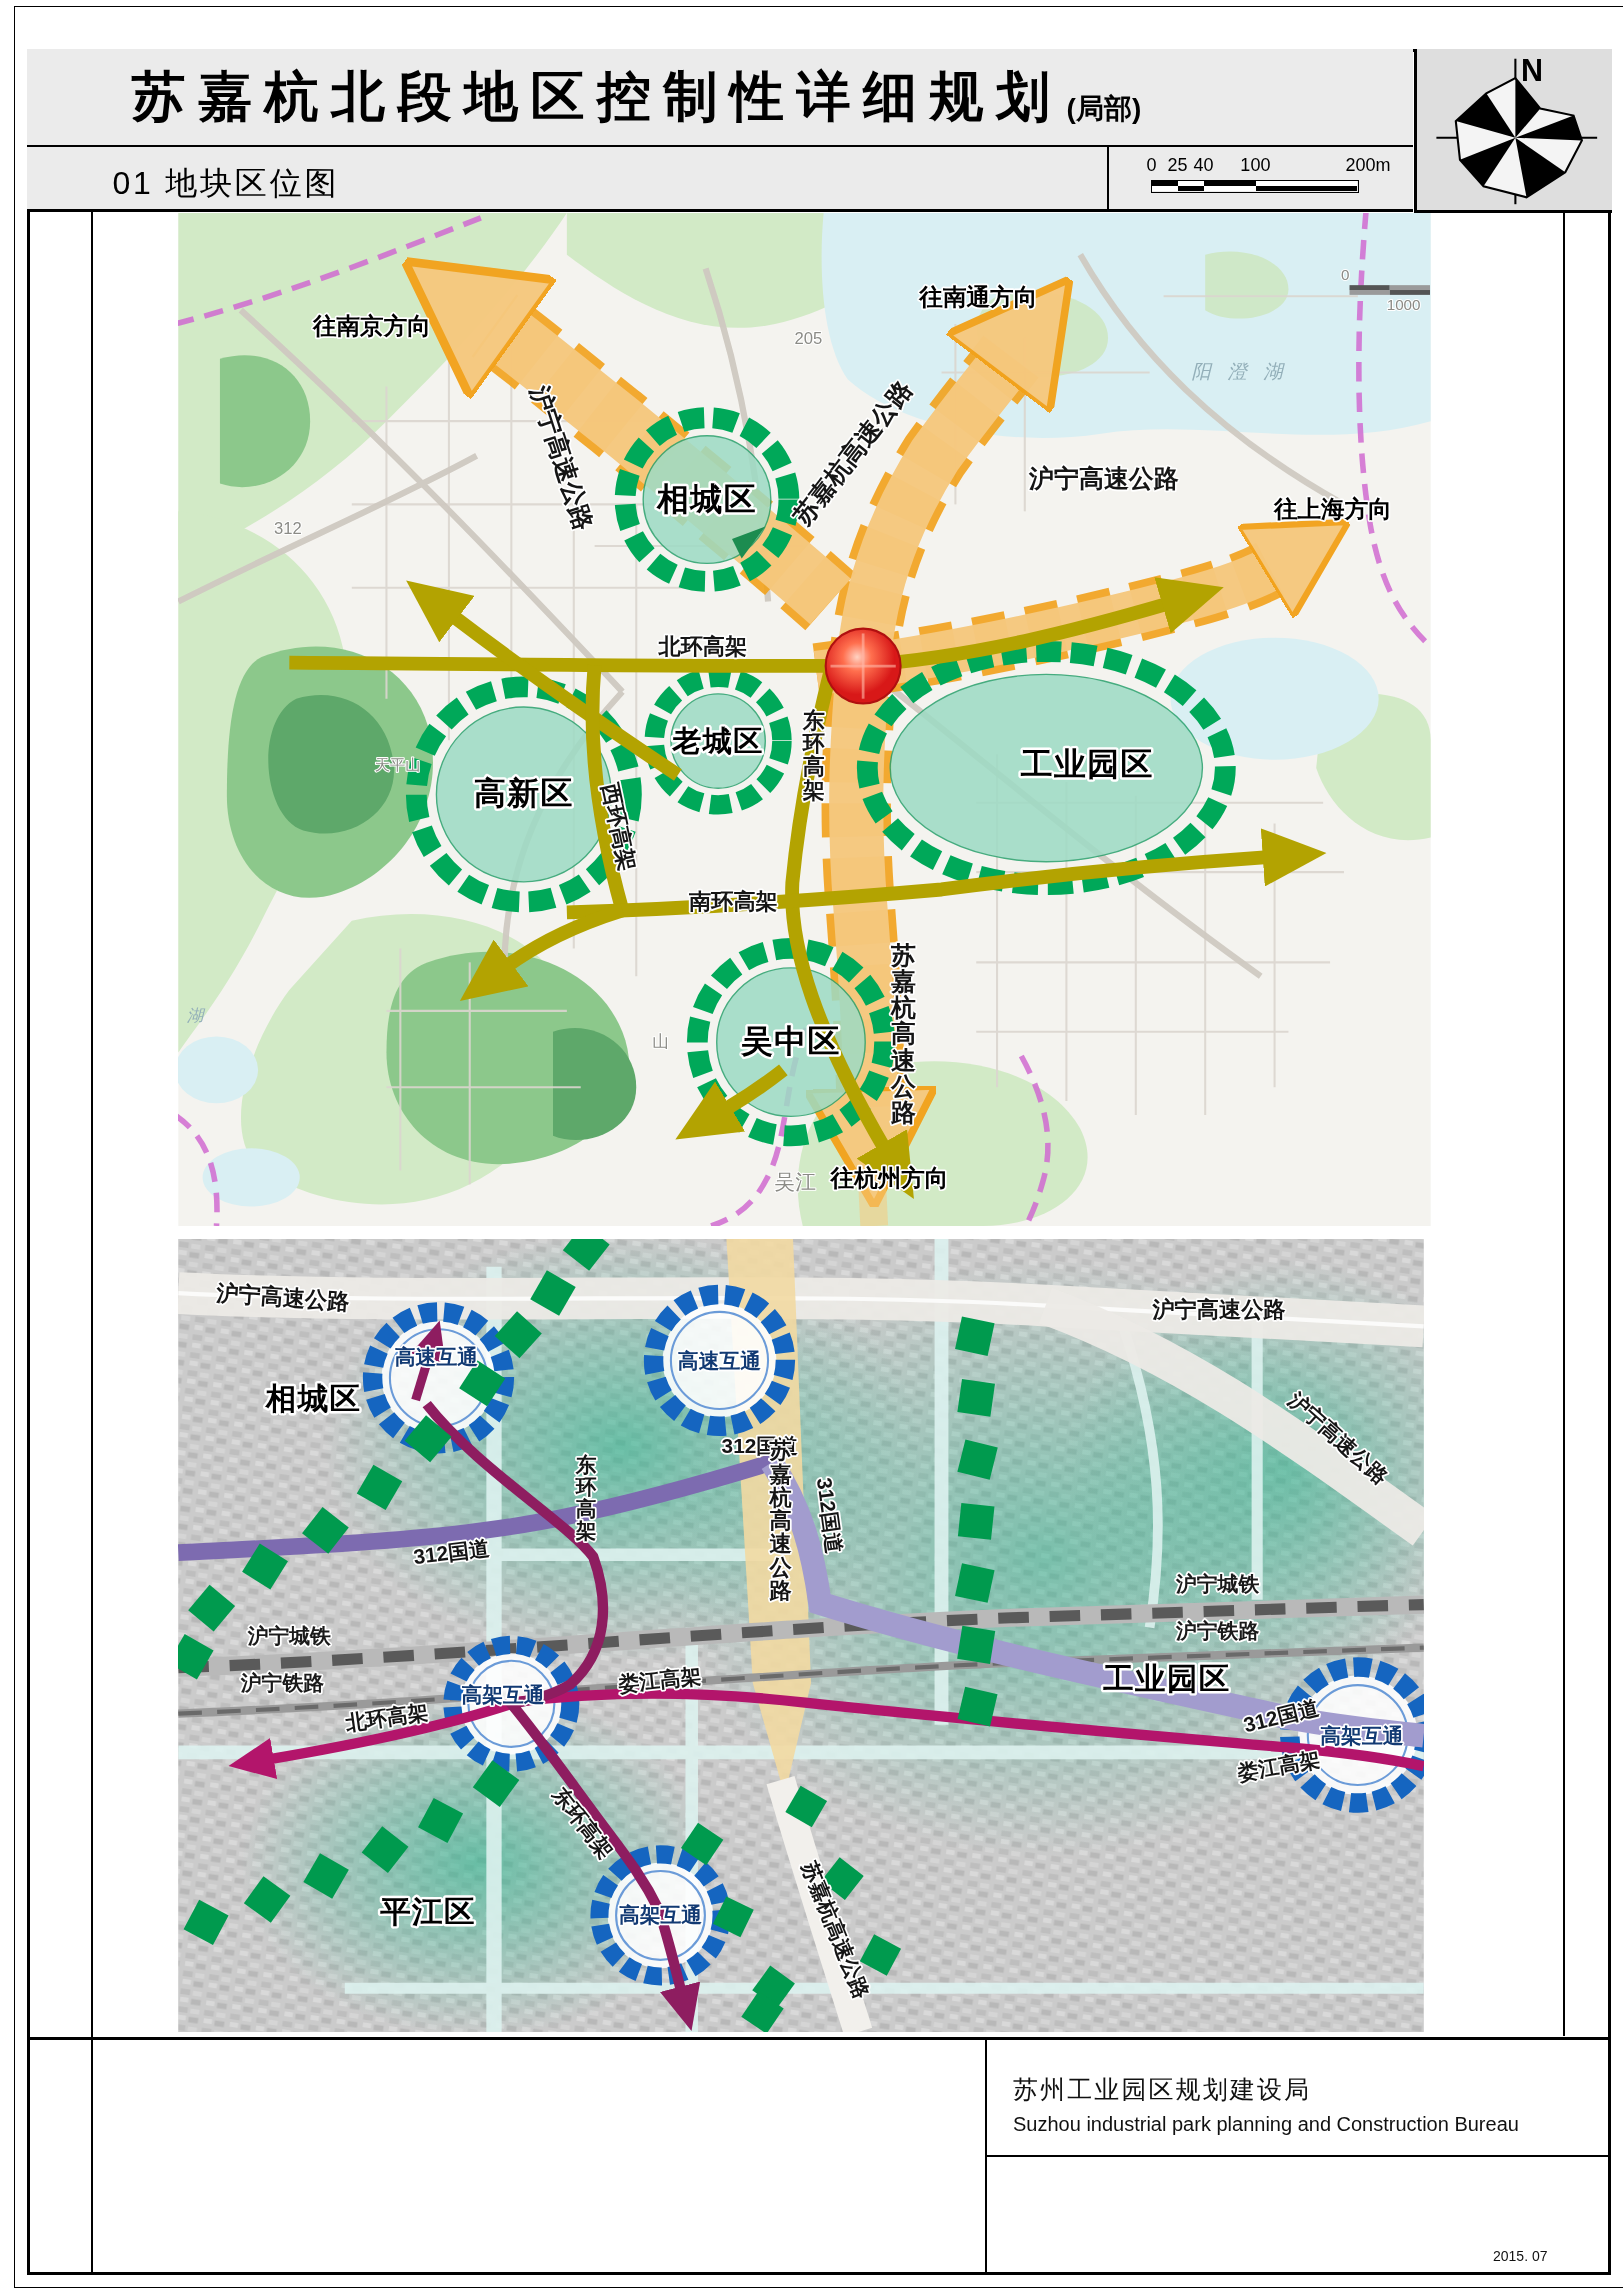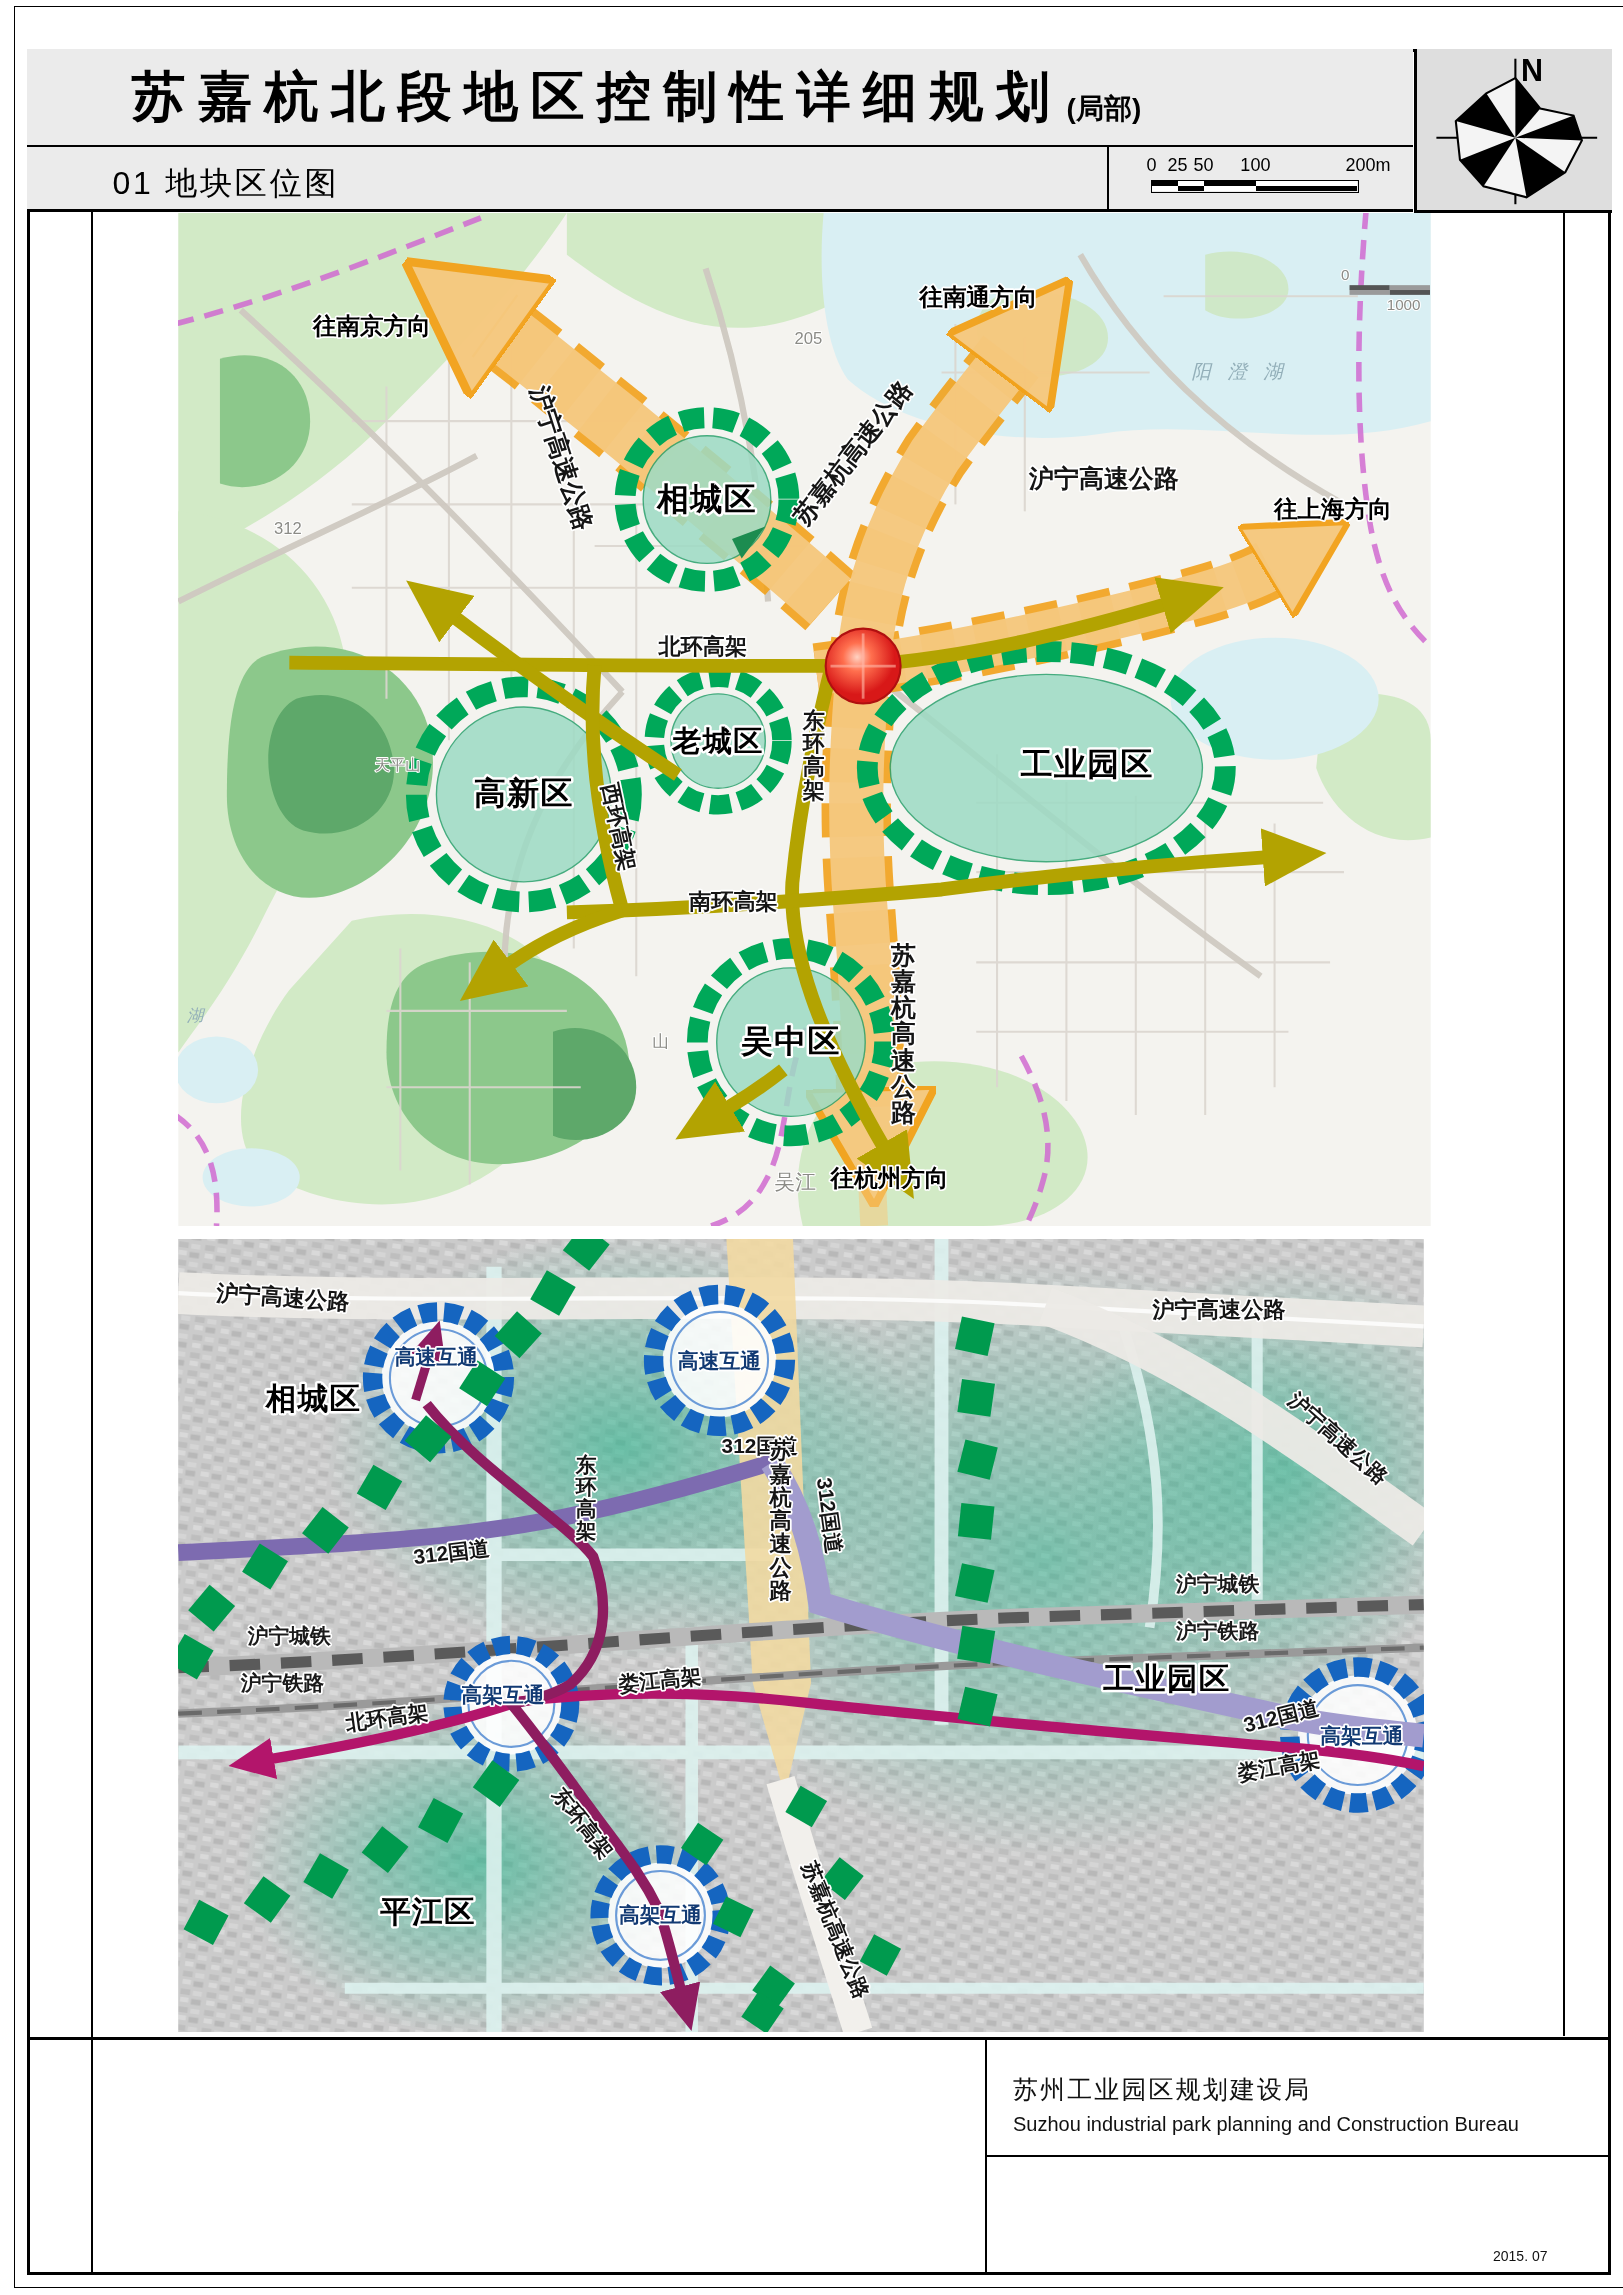--- a/index.html
+++ b/index.html
@@ -48,21 +48,21 @@
   <div class="abs title-band">
     <span class="title-main">苏嘉杭北段地区控制性详细规划</span>
     <span class="title-suffix">(局部)</span>
   </div>
 
   <div class="abs subtitle-band">
     <span class="subtitle-text">01 地块区位图</span>
     <div class="scale-cell">
       <span class="tick" style="left:42px">0</span>
       <span class="tick" style="left:68px">25</span>
-      <span class="tick" style="left:94px">50</span>
+      <span class="tick" style="left:94px">40</span>
       <span class="tick" style="left:146px">100</span>
       <span class="tick end" style="left:236px">200m</span>
       <div class="sbar">
         <div class="seg" style="left:0;top:0;width:26px;background:#000"></div>
         <div class="seg" style="left:26px;top:0;width:26px;background:#fff"></div>
         <div class="seg" style="left:52px;top:0;width:52px;background:#000"></div>
         <div class="seg" style="left:104px;top:0;width:101px;background:#fff"></div>
         <div class="seg" style="left:0;top:4.9px;width:26px;background:#fff"></div>
         <div class="seg" style="left:26px;top:4.9px;width:26px;background:#000"></div>
         <div class="seg" style="left:52px;top:4.9px;width:52px;background:#fff"></div>

